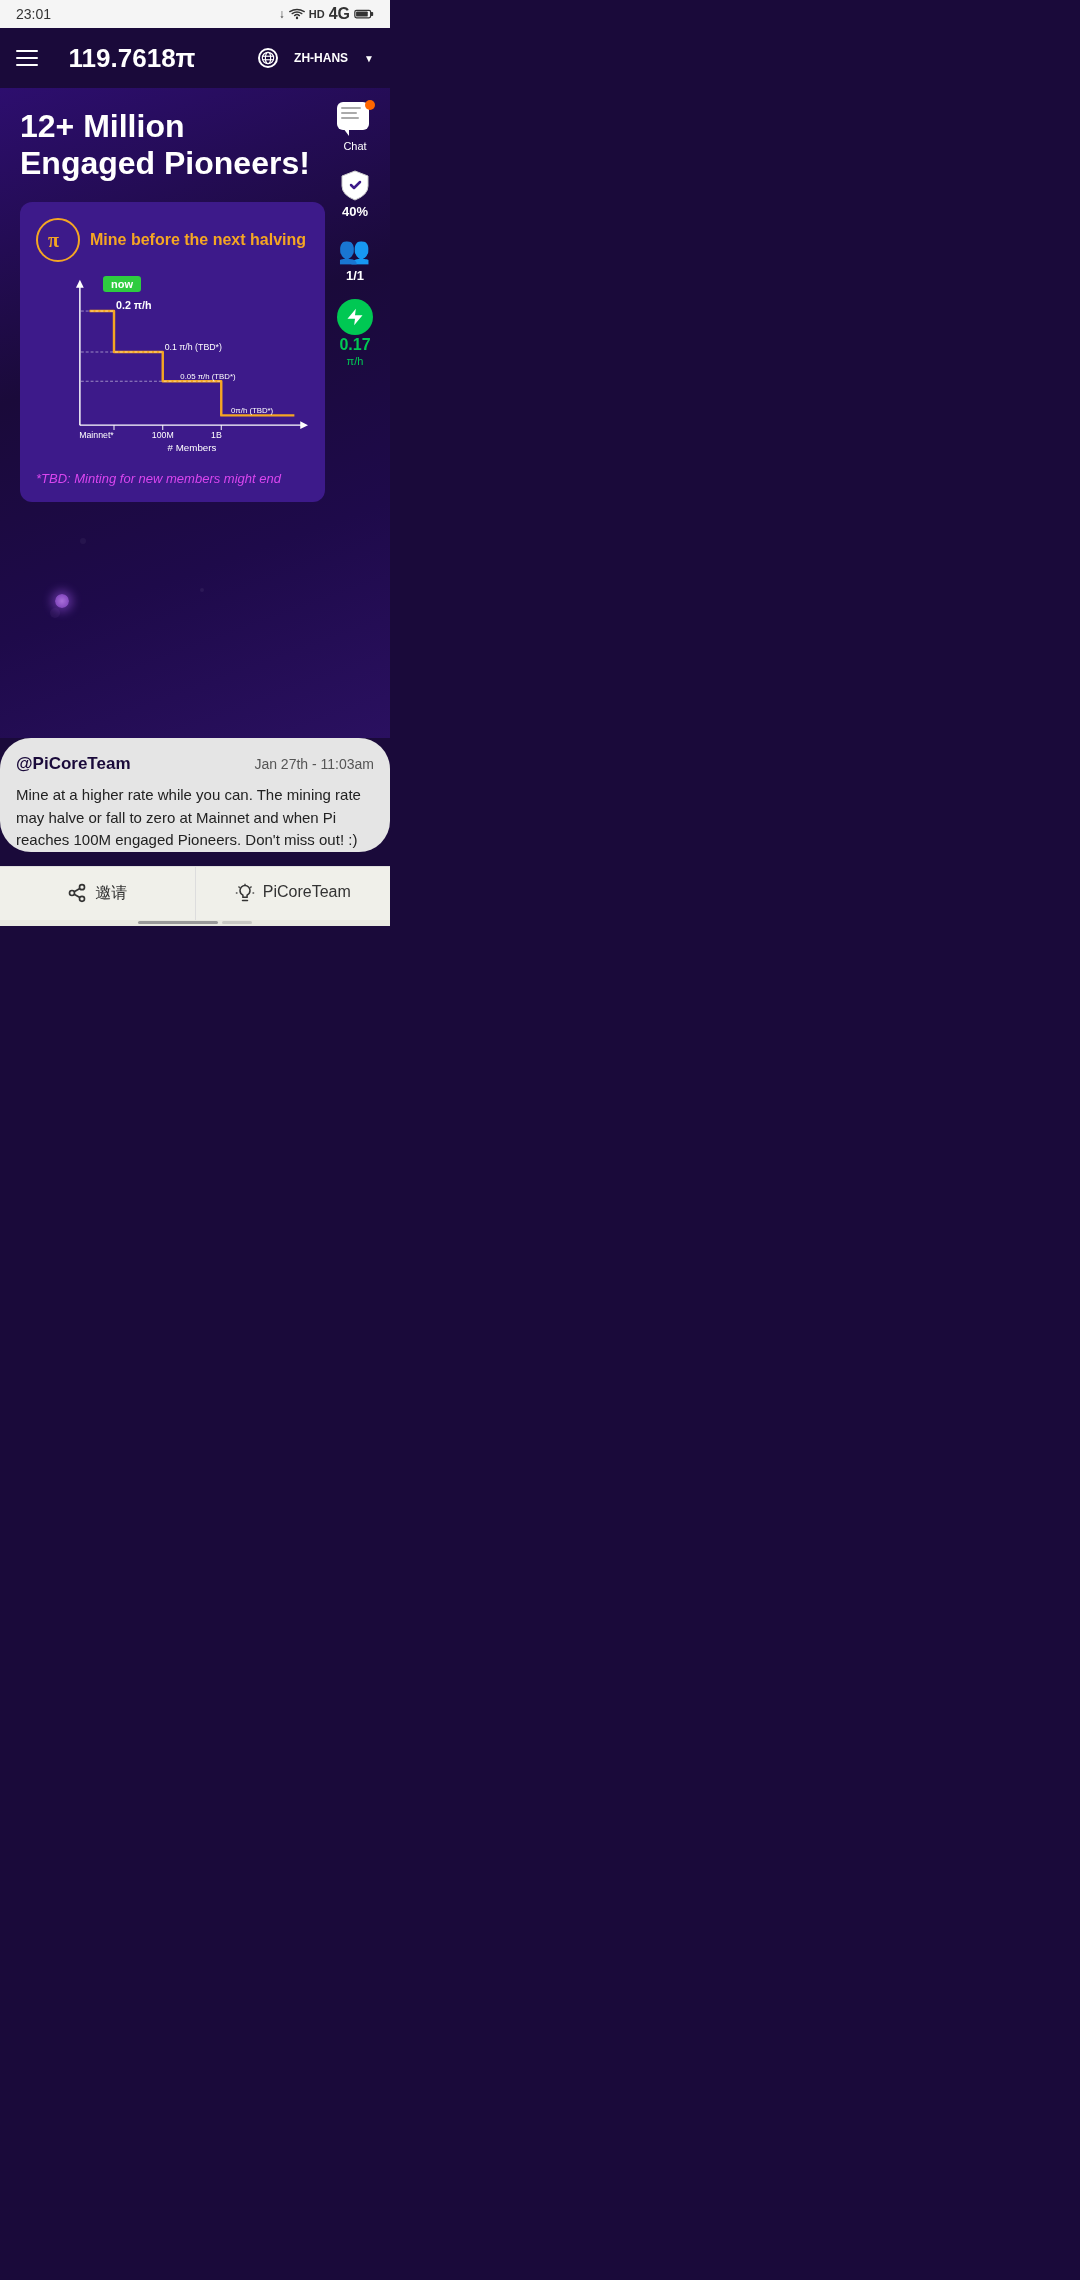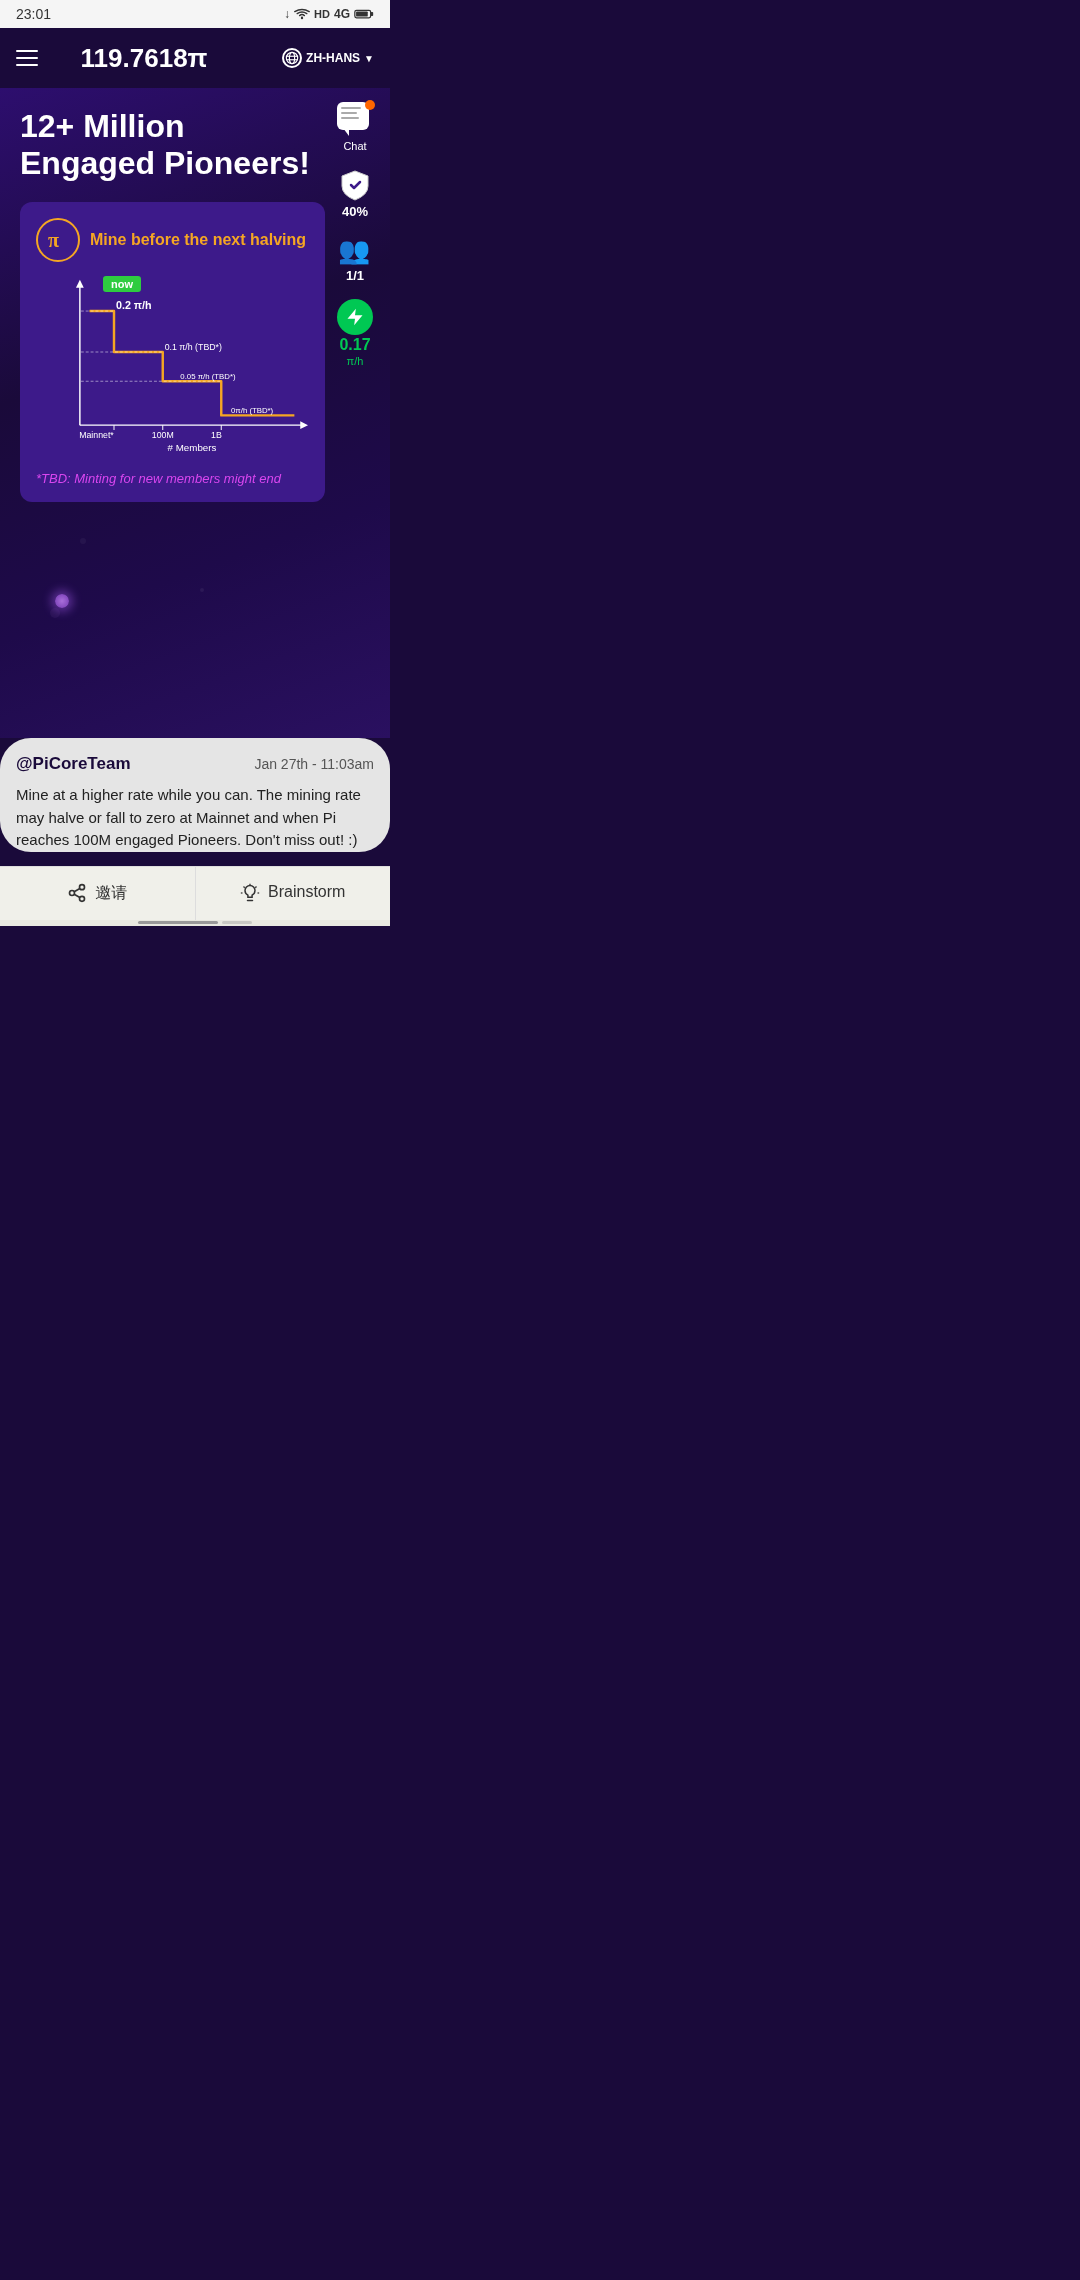--- a/index.html
+++ b/index.html
@@ -60,21 +60,21 @@
     }
     .header-right {
       display: flex;
       flex-direction: column;
       align-items: center;
       gap: 2px;
     }
     .lang-selector {
       display: flex;
       align-items: center;
-      gap: 4px;
+      gap: 16px;
       color: white;
       font-size: 13px;
       font-weight: bold;
       margin-left: 32px;
     }
     .globe-icon {
       width: 20px;
       height: 20px;
       border: 2px solid white;
       border-radius: 50%;
@@ -328,21 +328,21 @@
     <span>↓</span>
 
     <svg width="16" height="12" viewBox="0 0 20 15">
       <path d="M10 12 Q10 12 10 12" stroke="#333" stroke-width="2.5" fill="none" stroke-linecap="round"></path>
       <path d="M7 9.5 Q10 7 13 9.5" stroke="#333" stroke-width="1.8" fill="none" stroke-linecap="round"></path>
       <path d="M4 7 Q10 3 16 7" stroke="#333" stroke-width="1.8" fill="none" stroke-linecap="round"></path>
       <path d="M1 4.5 Q10 -1 19 4.5" stroke="#333" stroke-width="1.8" fill="none" stroke-linecap="round"></path>
       <circle cx="10" cy="12.5" r="1.5" fill="#333"></circle>
     </svg>
     <span style="font-size:11px;font-weight:bold;">HD</span>
-    <span style="font-size:12px;font-weight:bold;">4G</span>
+    <span style="font-size:16px;font-weight:bold;">4G</span>
 
     <svg width="20" height="12" viewBox="0 0 24 13">
       <rect x="1" y="2" width="19" height="9" rx="2" ry="2" stroke="#333" stroke-width="1.5" fill="none"></rect>
       <rect x="20" y="4" width="3" height="5" rx="1" fill="#333"></rect>
       <rect x="2.5" y="3.5" width="14" height="6" rx="1" fill="#333"></rect>
     </svg>
   </div>
 </div>
 
 <div class="header">
@@ -507,20 +507,20 @@
   </button>
   <button class="bottom-btn">
     <svg width="20" height="20" viewBox="0 0 24 24">
       <path d="M9 21h6M12 3a6 6 0 0 1 6 6c0 2.4-1.4 4.5-3.5 5.6V17H9.5v-2.4C7.4 13.5 6 11.4 6 9a6 6 0 0 1 6-6z" fill="none" stroke="#333" stroke-width="1.8" stroke-linecap="round"></path>
       <line x1="12" y1="1" x2="12" y2="3" stroke="#333" stroke-width="1.5"></line>
       <line x1="4.22" y1="4.22" x2="5.64" y2="5.64" stroke="#333" stroke-width="1.5"></line>
       <line x1="1" y1="12" x2="3" y2="12" stroke="#333" stroke-width="1.5"></line>
       <line x1="21" y1="12" x2="23" y2="12" stroke="#333" stroke-width="1.5"></line>
       <line x1="18.36" y1="5.64" x2="19.78" y2="4.22" stroke="#333" stroke-width="1.5"></line>
     </svg>
-    <span>Brainstorm</span>
+    <span>PiCoreTeam</span>
   </button>
 </div>
 
 <div class="scroll-indicators">
   <div class="scroll-bar" style="width:80px;"></div>
   <div class="scroll-bar" style="width:30px;opacity:0.4;"></div>
 </div>
 
 </body></html>

